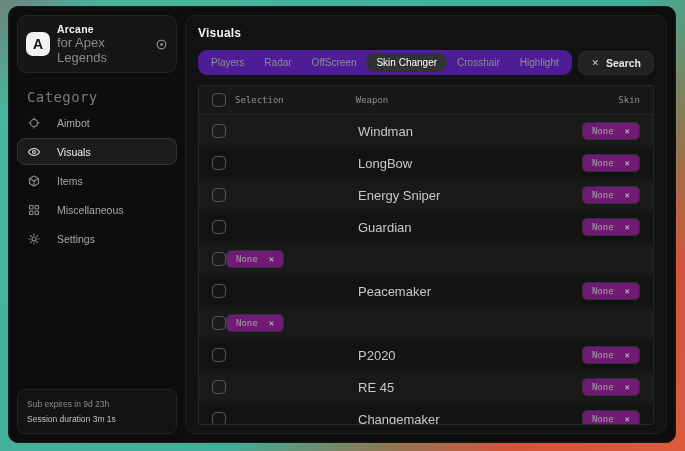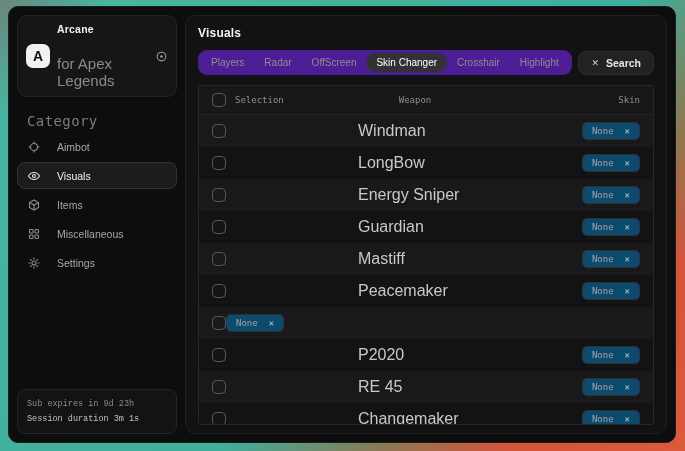--- a/index.html
+++ b/index.html
@@ -19,39 +19,39 @@
     background:#161617; border:1px solid #242425; border-radius:10px;
     padding:7px 8px; display:flex; align-items:center; gap:7px;
   }
   .logo {
     width:24px; height:24px; border-radius:7px; background:#f2f2f2;
     color:#111; font-weight:bold; font-size:14px;
     display:flex; align-items:center; justify-content:center; flex-shrink:0;
   }
   .profile-text { flex:1; min-width:0; }
   .profile-title { color:#f0f0f0; font-size:10.5px; font-weight:bold; letter-spacing:.2px; }
-  .profile-sub { color:#8a8a8a; font-size:15px; margin-top:20px; }
+  .profile-sub { color:#8a8a8a; font-size:13px; margin-top:0; }
   .profile-icon { color:#9a9a9a; display:flex; }
   .category-label {
     color:#7c7c7c; font-size:14px; font-family:"DejaVu Sans Mono", monospace;
     margin:16px 0 4px 10px; letter-spacing:.4px;
   }
   .nav { display:flex; flex-direction:column; gap:2px; }
   .nav-item {
     display:flex; align-items:center; gap:17px; height:27px; padding:0 10px;
     color:#a8a8a8; font-size:10.5px; border-radius:8px; border:1px solid transparent;
     cursor:default;
   }
   .nav-item .nicon { display:flex; color:#8d8d8d; }
   .nav-item.active { background:#1c1c1e; border-color:#343436; color:#f2f2f2; }
   .nav-item.active .nicon { color:#e8e8e8; }
   .sidebar-spacer { flex:1; }
   .session-card {
     border:1px solid #242425; background:#131314; border-radius:8px;
-    padding:7px 9px; font-family:Liberation Mono, monospace; font-size:8.5px;
+    padding:7px 9px; font-family:Liberation Sans, sans-serif; font-size:8.5px;
     line-height:1.7;
   }
   .session-line1 { color:#8c8c8c; }
   .session-line2 { color:#c2c2c2; }
   
   .main {
     flex:1; background:#121214; border:1px solid #202022; border-radius:10px;
     padding:10px 12px 8px 12px; display:flex; flex-direction:column; min-width:0;
   }
   .main-title { color:#f2f2f2; font-size:12px; font-weight:bold; letter-spacing:.2px; }
@@ -83,24 +83,24 @@
     font-family:"DejaVu Sans Mono", monospace; font-size:9px; color:#8f8f8f;
   }
   .trow:nth-child(even) { background:#19191b; }
   .trow:nth-child(odd):not(.thead) { background:#131315; }
   .checkbox {
     width:14px; height:14px; border:1.5px solid #59595b; border-radius:4.5px;
     background:transparent; flex-shrink:0; cursor:pointer;
   }
   .col-selection { margin-left:9px; }
   .col-weapon { margin-left:132px; flex:1; }
-  .weapon-name { color:#c9c9c9; font-size:16px; }
+  .weapon-name { color:#c9c9c9; font-size:13px; }
   .col-skin { text-align:center; }
   .chip {
-    display:inline-flex; align-items:center; gap:11px; background:#0c4a6e;
+    display:inline-flex; align-items:center; gap:11px; background:#701a75;
     border:1px solid #303032; border-radius:5px; padding:3px 9px;
     font-family:"DejaVu Sans Mono", monospace; font-size:9px; color:#a3a3a3; cursor:default;
   }
   .chip .chip-x { color:#c5c5c5; font-size:9px; }
   svg { display:block; }
 </style>
 </head>
 <body>
 
 <div class="window">
@@ -200,21 +200,21 @@
       <div class="search-btn">
         <span class="x">✕</span>
         <span>Search</span>
       </div>
     </div>
 
     <div class="table">
       <div class="trow thead">
         <span class="checkbox"></span>
         <span class="col-selection">Selection</span>
-        <span class="col-weapon" style="margin-left:115px;">Weapon</span>
+        <span class="col-weapon" style="margin-left:72px;">Weapon</span>
         <span class="col-skin">Skin</span>
       </div>
 
       <div class="trow">
         <span class="checkbox"></span>
         <span class="col-weapon weapon-name">Windman</span>
         <span class="chip">
             <span>None</span>
             <span class="chip-x">✕</span>
           </span>
@@ -238,21 +238,20 @@
       <div class="trow">
         <span class="checkbox"></span>
         <span class="col-weapon weapon-name">Guardian</span>
         <span class="chip">
             <span>None</span>
             <span class="chip-x">✕</span>
           </span>
       </div>
       <div class="trow">
         <span class="checkbox"></span>
-        <span class="col-weapon weapon-name">Mastiff</span>
         <span class="chip">
             <span>None</span>
             <span class="chip-x">✕</span>
           </span>
       </div>
       <div class="trow">
         <span class="checkbox"></span>
         <span class="col-weapon weapon-name">Peacemaker</span>
         <span class="chip">
             <span>None</span>

